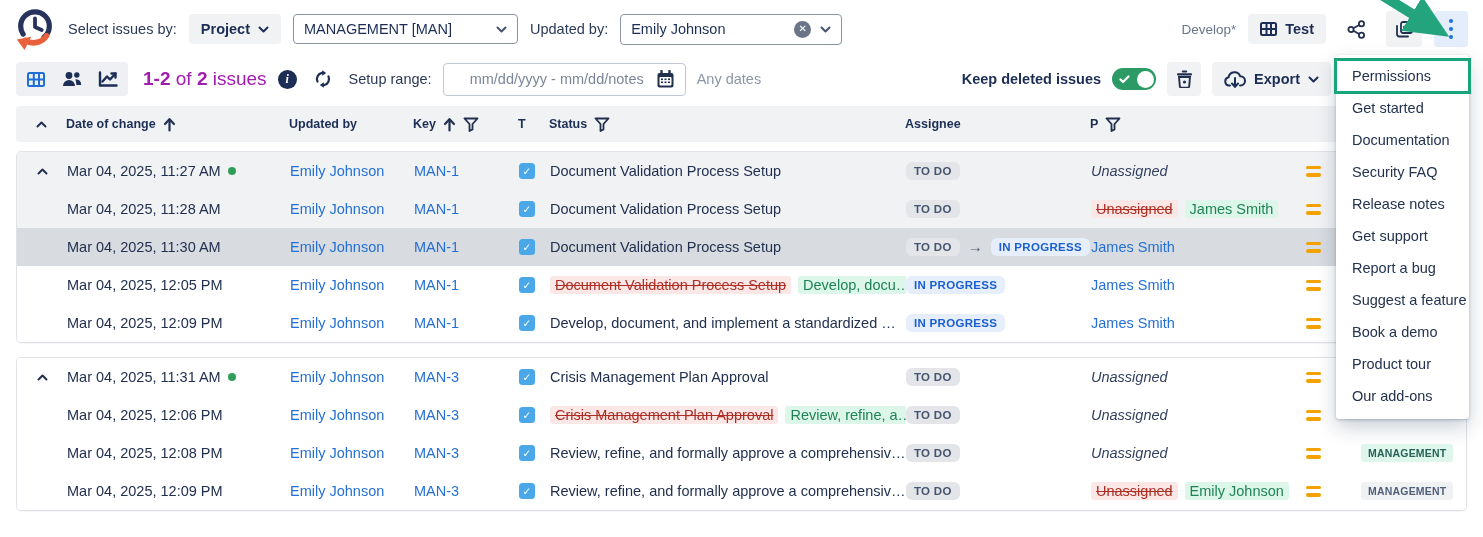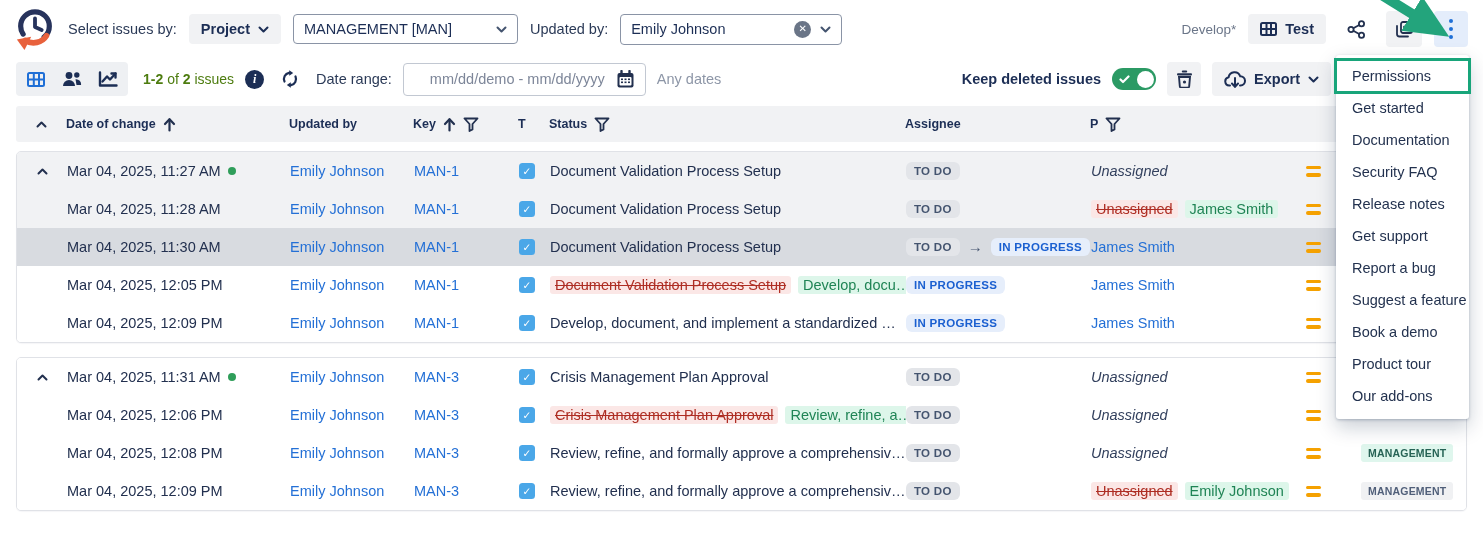--- a/index.html
+++ b/index.html
@@ -27,21 +27,21 @@
   .icon-btn { width:36px; height:36px; border:none; background:transparent; border-radius:4px;
     display:flex; align-items:center; justify-content:center; cursor:pointer; }
   .icon-btn.gray { background:#f1f2f4; }
   .kebab { background:#e4edfb; width:34px; height:36px; flex-direction:column; gap:3.5px; }
   .kebab i { width:4.5px; height:4.5px; border-radius:50%; background:#1f6fd6; display:block; }
 
   
   .toolbar { display:flex; align-items:center; height:42px; padding:0 152px 0 16px; gap:11px; }
   .viewgrp { display:flex; align-items:center; background:#eef0f3; border-radius:4px; padding:3px 4px; gap:4px; }
   .viewgrp .icon-btn { width:32px; height:28px; }
-  .count { font-size:14px; color:#4d7c0f; white-space:nowrap; margin-left:4px; }
+  .count { font-size:19px; color:#a21caf; white-space:nowrap; margin-left:4px; }
   .count b { font-weight:bold; }
   .info-ic { width:19px; height:19px; border-radius:50%; background:#1c2e55; color:#fff;
     font-size:12px; font-weight:bold; display:flex; align-items:center; justify-content:center;
     font-family:"Liberation Serif",serif; font-style:italic; }
   .date-input { display:inline-flex; align-items:center; justify-content:space-between;
     border:1px solid #c2c8d2; border-radius:4px; background:#fff; height:33px; width:243px;
     padding:0 10px 0 26px; cursor:text; }
   .date-input .ph { color:#7d8699; font-size:14.5px; }
   .muted { color:#8d96a7; font-size:14.5px; }
   .toggle { width:44px; height:22px; border-radius:11px; background:#2b9a64; position:relative;
@@ -193,23 +193,23 @@
     <button class="icon-btn" style="width:30px">
       <svg class="ic" width="20" height="20" viewBox="0 0 20 20">
           <path d="M4.5 12.5 A6.2 6.2 0 0 1 9 3.9" fill="none" stroke="#1c2e55" stroke-width="2.2" stroke-linecap="round"></path>
           <polyline points="9.6,1 9.6,6.8 4.6,4.4" fill="none" stroke="#1c2e55" stroke-width="0"></polyline>
           <polygon points="9.3,0.8 10.6,6.4 4.8,5.4" fill="#1c2e55" opacity="0"></polygon>
           <path d="M15.5 7.5 A6.2 6.2 0 0 1 11 16.1" fill="none" stroke="#1c2e55" stroke-width="2.2" stroke-linecap="round"></path>
           <polygon points="9.2,1.2 13.2,4 9.2,6.8" fill="#1c2e55"></polygon>
           <polygon points="10.8,13.2 6.8,16 10.8,18.8" fill="#1c2e55"></polygon>
         </svg>
     </button>
-    <span class="lbl">Date range:</span>
+    <span class="lbl">Setup range:</span>
     <div class="date-input">
-      <span class="ph">mm/dd/demo - mm/dd/yyyy</span>
+      <span class="ph">mm/dd/yyyy - mm/dd/notes</span>
       <svg class="ic" width="19" height="19" viewBox="0 0 19 19">
           <rect x="1.5" y="3" width="16" height="14.5" rx="2" fill="#22304f"></rect>
           <line x1="5.5" y1="1" x2="5.5" y2="5" stroke="#22304f" stroke-width="2.4" stroke-linecap="round"></line>
           <line x1="13.5" y1="1" x2="13.5" y2="5" stroke="#22304f" stroke-width="2.4" stroke-linecap="round"></line>
           <rect x="3.5" y="7" width="12" height="8.5" rx="1" fill="#fff"></rect>
           <g fill="#22304f">
             <rect x="5" y="8.5" width="2" height="1.6"></rect>
             <rect x="8.5" y="8.5" width="2" height="1.6"></rect>
             <rect x="12" y="8.5" width="2" height="1.6"></rect>
             <rect x="5" y="11.5" width="2" height="1.6"></rect>

